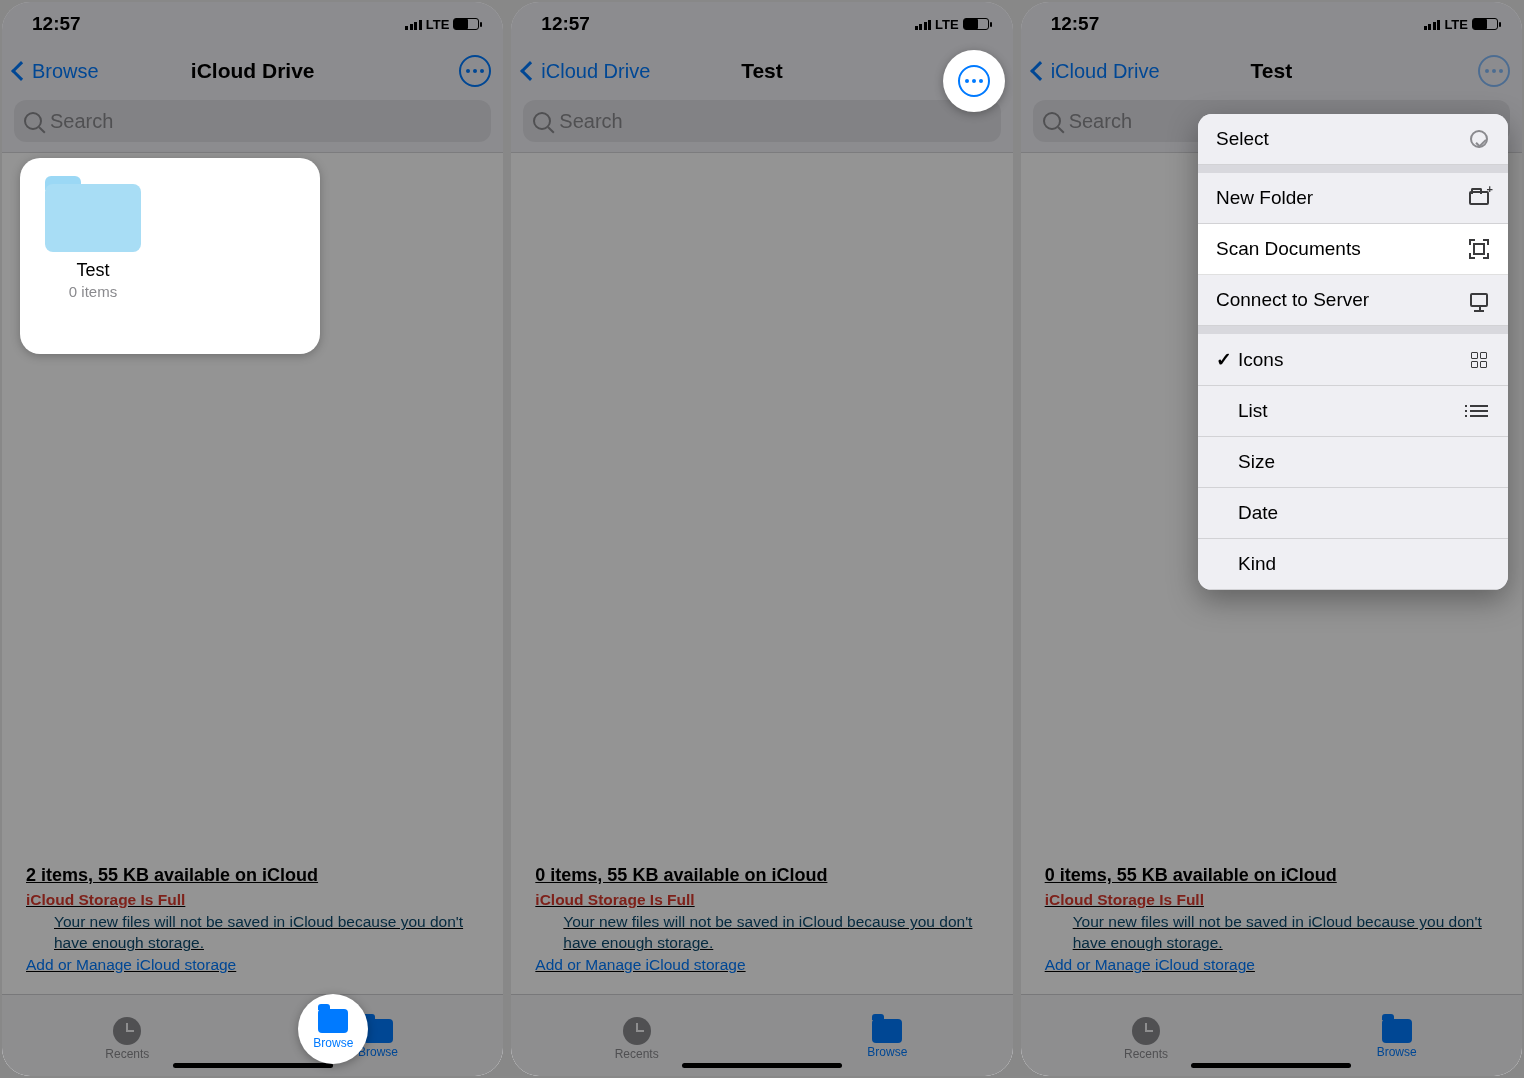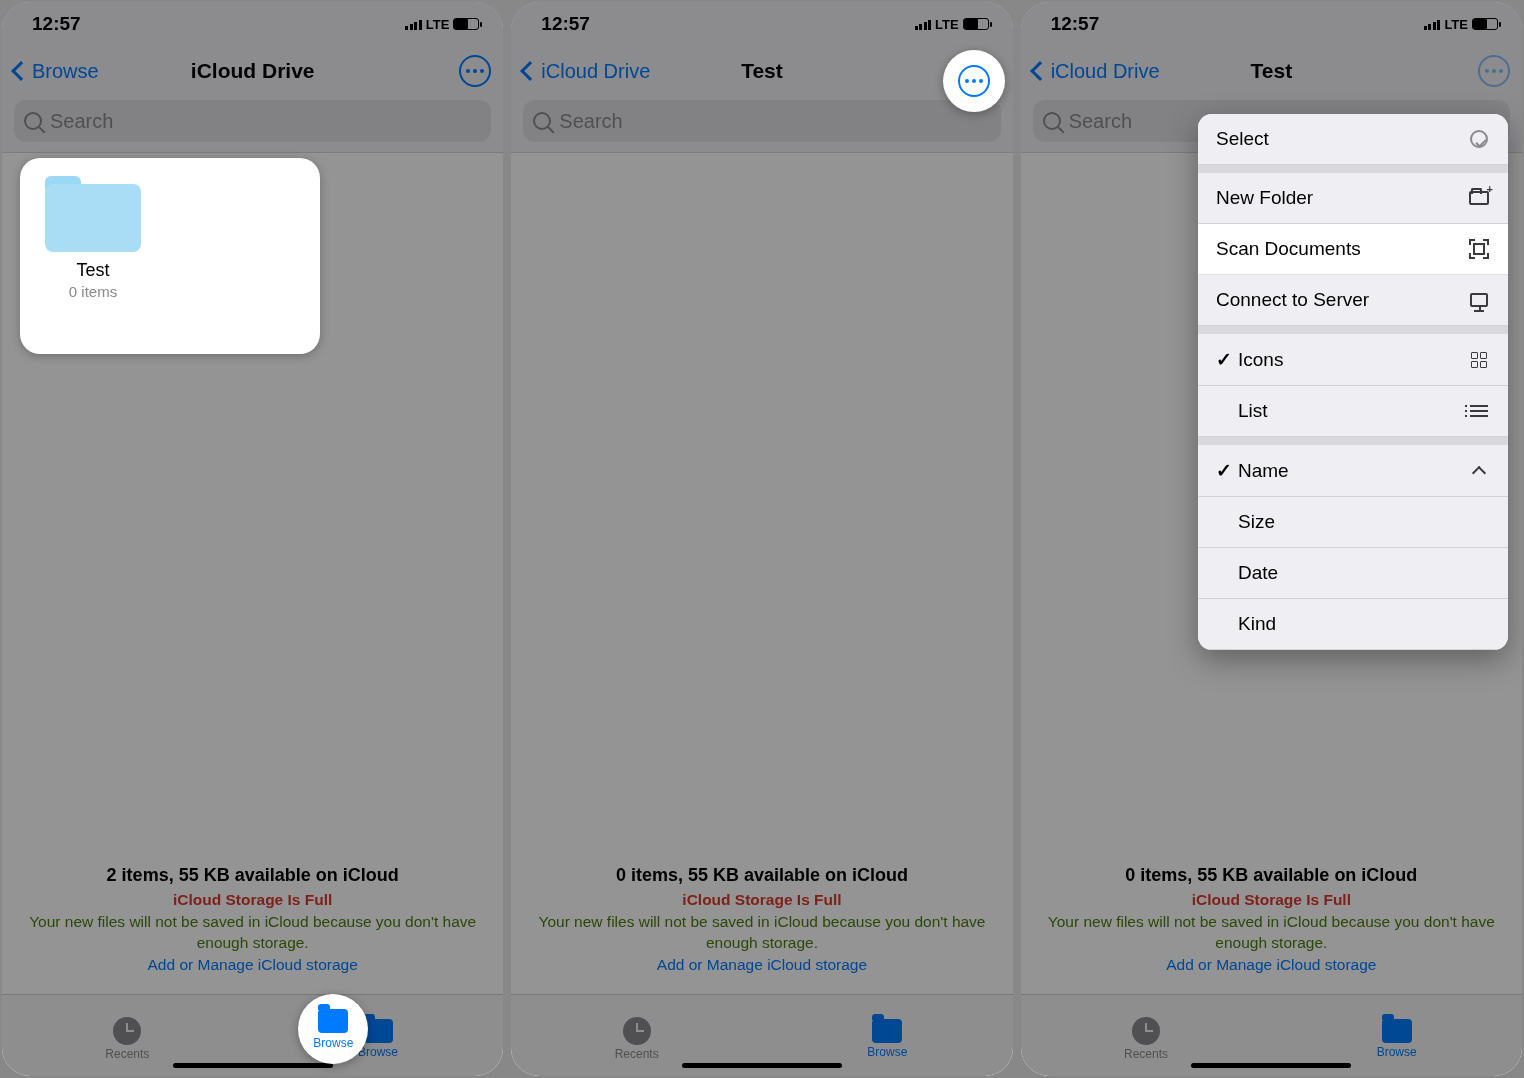--- a/index.html
+++ b/index.html
@@ -87,26 +87,26 @@
   .folder-tab { position:absolute; top:0; left:0; width:36px; height:14px; background:#9bd8f5; border-radius:6px 6px 0 0;}
   .folder-body { position:absolute; top:8px; left:0; right:0; bottom:0; background:#a8ddf5; border-radius:8px;}
   .folder-inner-circle { position:absolute; top:50%; left:50%; transform:translate(-50%,-40%); width:42px; height:42px; border:3px solid #6bb8dc; border-radius:50%; display:flex; align-items:center; justify-content:center;}
   .down-arrow { width:0; height:0; border-left:7px solid transparent; border-right:7px solid transparent; border-top:10px solid #6bb8dc; position:relative;}
   .down-arrow::before { content:""; position:absolute; top:-18px; left:-2px; width:4px; height:12px; background:#6bb8dc;}
   .folder-name { font-size:18px; color:#000; }
   .folder-sub { font-size:15px; color:#8a8a8e; margin-top:2px;}
   
   .storage-footer {
     position:absolute; bottom:0; left:0; right:0;
-    text-align:center; padding:12px 24px 18px;
-    font-size:15.5px; line-height:1.35;
+    padding:12px 24px 18px;
+    font-size:15.5px; line-height:1.35;text-decoration:underline;
   }
   .storage-footer .line1 { font-size:18px; font-weight:600; }
   .storage-footer .line2 { color:#d93a2e; font-weight:600; margin-top:3px;}
-  .storage-footer .line3 { color:#4d7c0f; margin-top:1px;}
+  .storage-footer .line3 { color:#0c4a6e; margin-top:1px;margin-left:28px;}
   .storage-footer .line4 { color:#007aff; margin-top:1px;}
   
   .tab-bar {
     height:82px; background:#f4f4f6; border-top:1px solid #cfcfd3;
     display:flex; position:relative; z-index:1;
   }
   .tab-item { flex:1; display:flex; flex-direction:column; align-items:center; justify-content:center; gap:2px; padding-top:6px;}
   .tab-label { font-size:12px; }
   .tab-recents { color:#8a8a8e; }
   .tab-browse { color:#007aff; }
@@ -410,26 +410,20 @@
     <div class="menu-item">
       <span style="padding-left:22px;">List</span>
       <span class="menu-icon">
           <span class="mi-list">
             <span></span>
             <span></span>
             <span></span>
           </span>
         </span>
     </div>
-    <div class="menu-item sep-top">
-      <span><span class="menu-check">✓</span><span>Name</span></span>
-      <span class="menu-icon">
-          <span class="mi-chev-up"></span>
-        </span>
-    </div>
     <div class="menu-item">
       <span style="padding-left:22px;">Size</span>
         <span></span>
     </div>
     <div class="menu-item">
       <span style="padding-left:22px;">Date</span>
         <span></span>
     </div>
     <div class="menu-item">
       <span style="padding-left:22px;">Kind</span>

